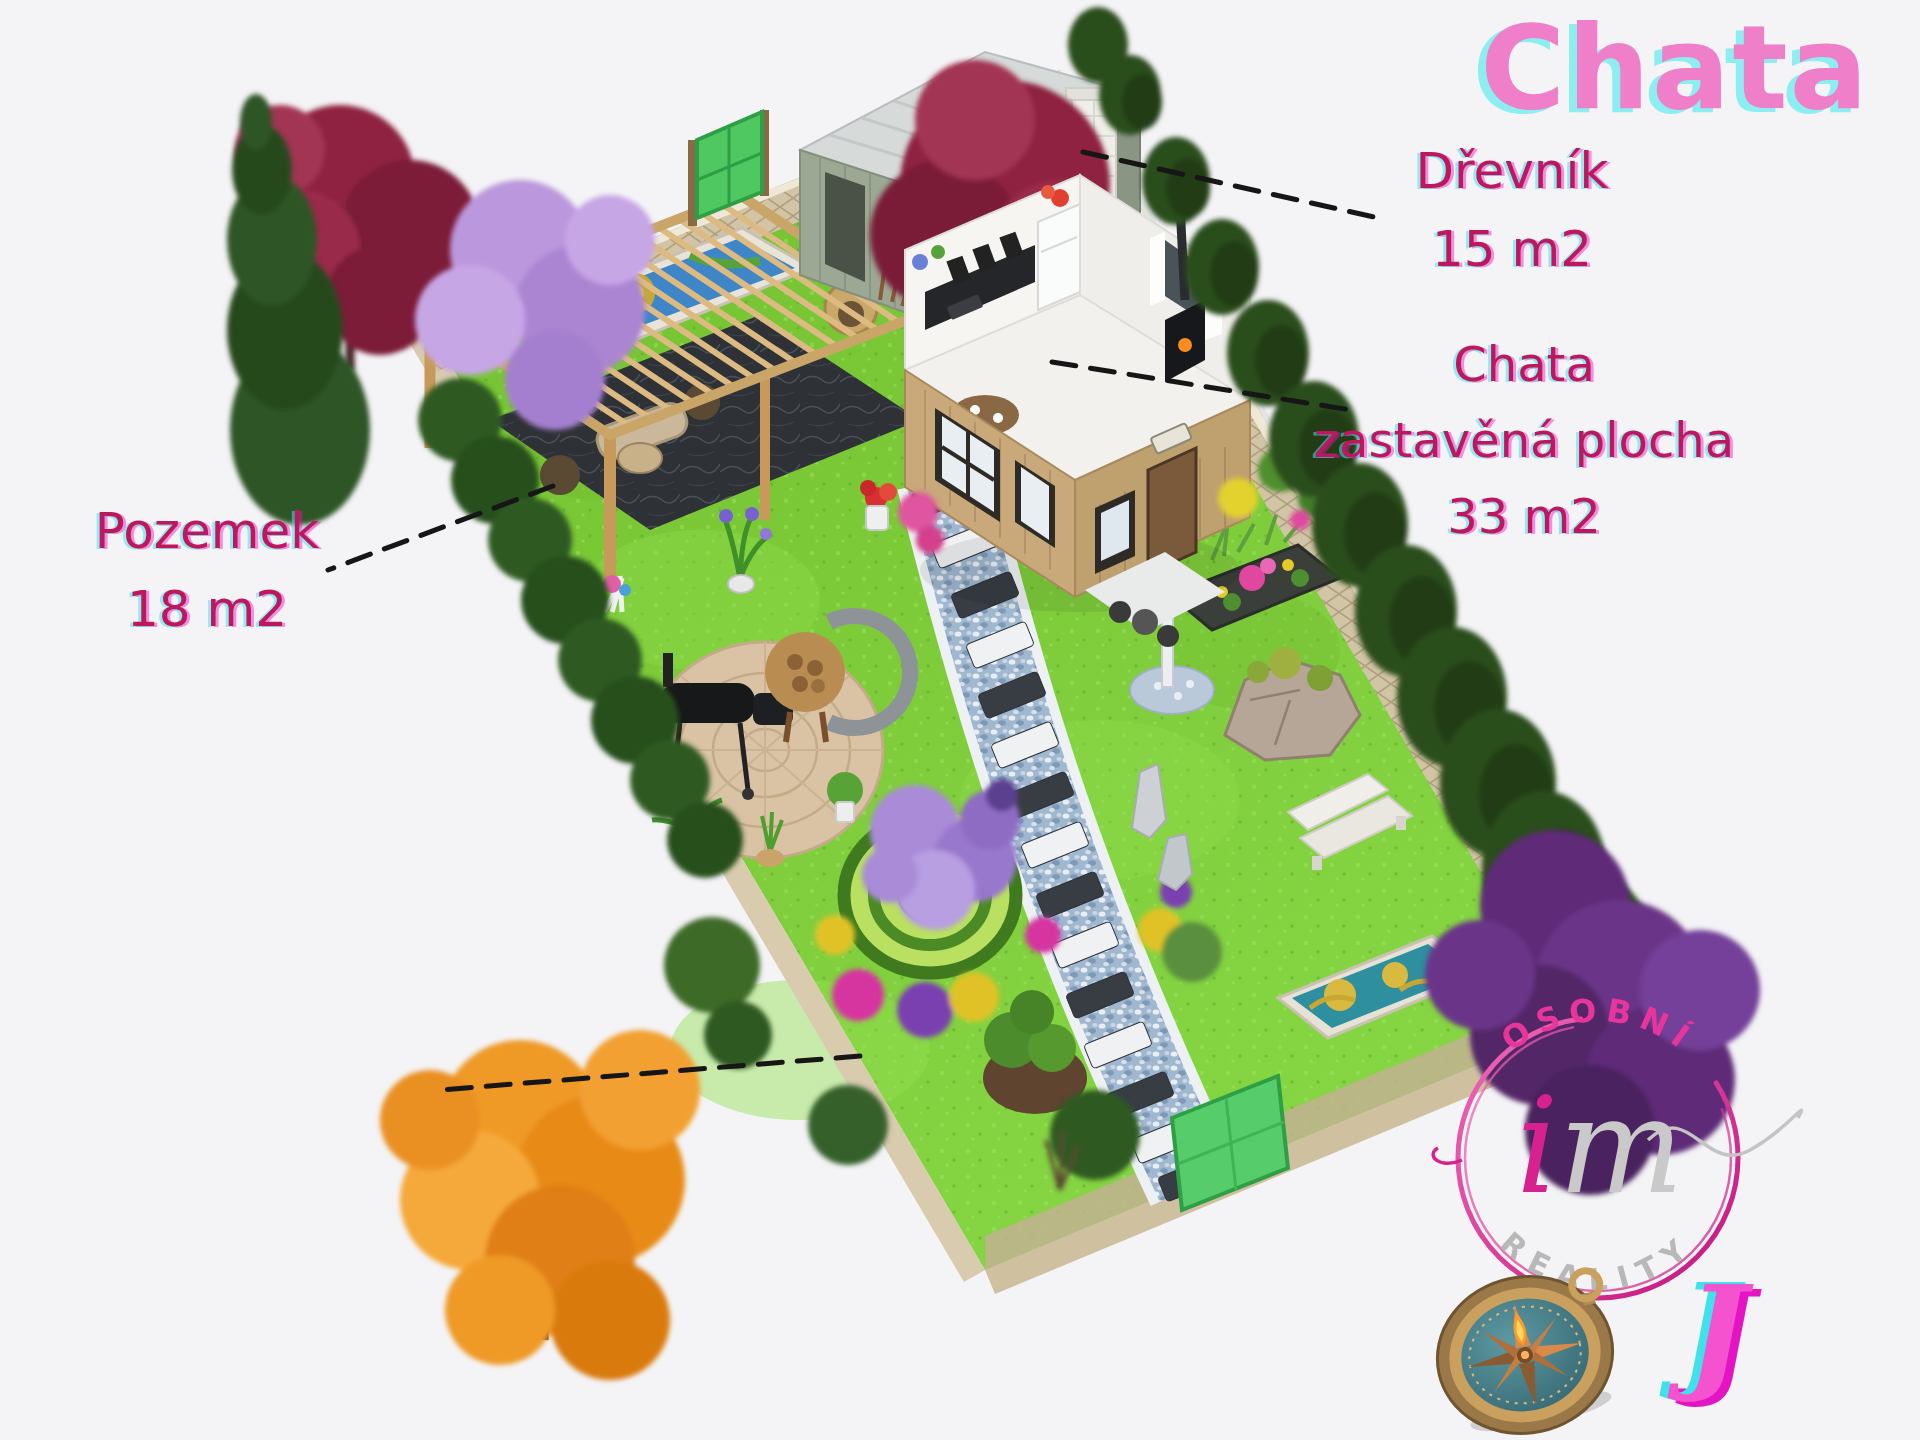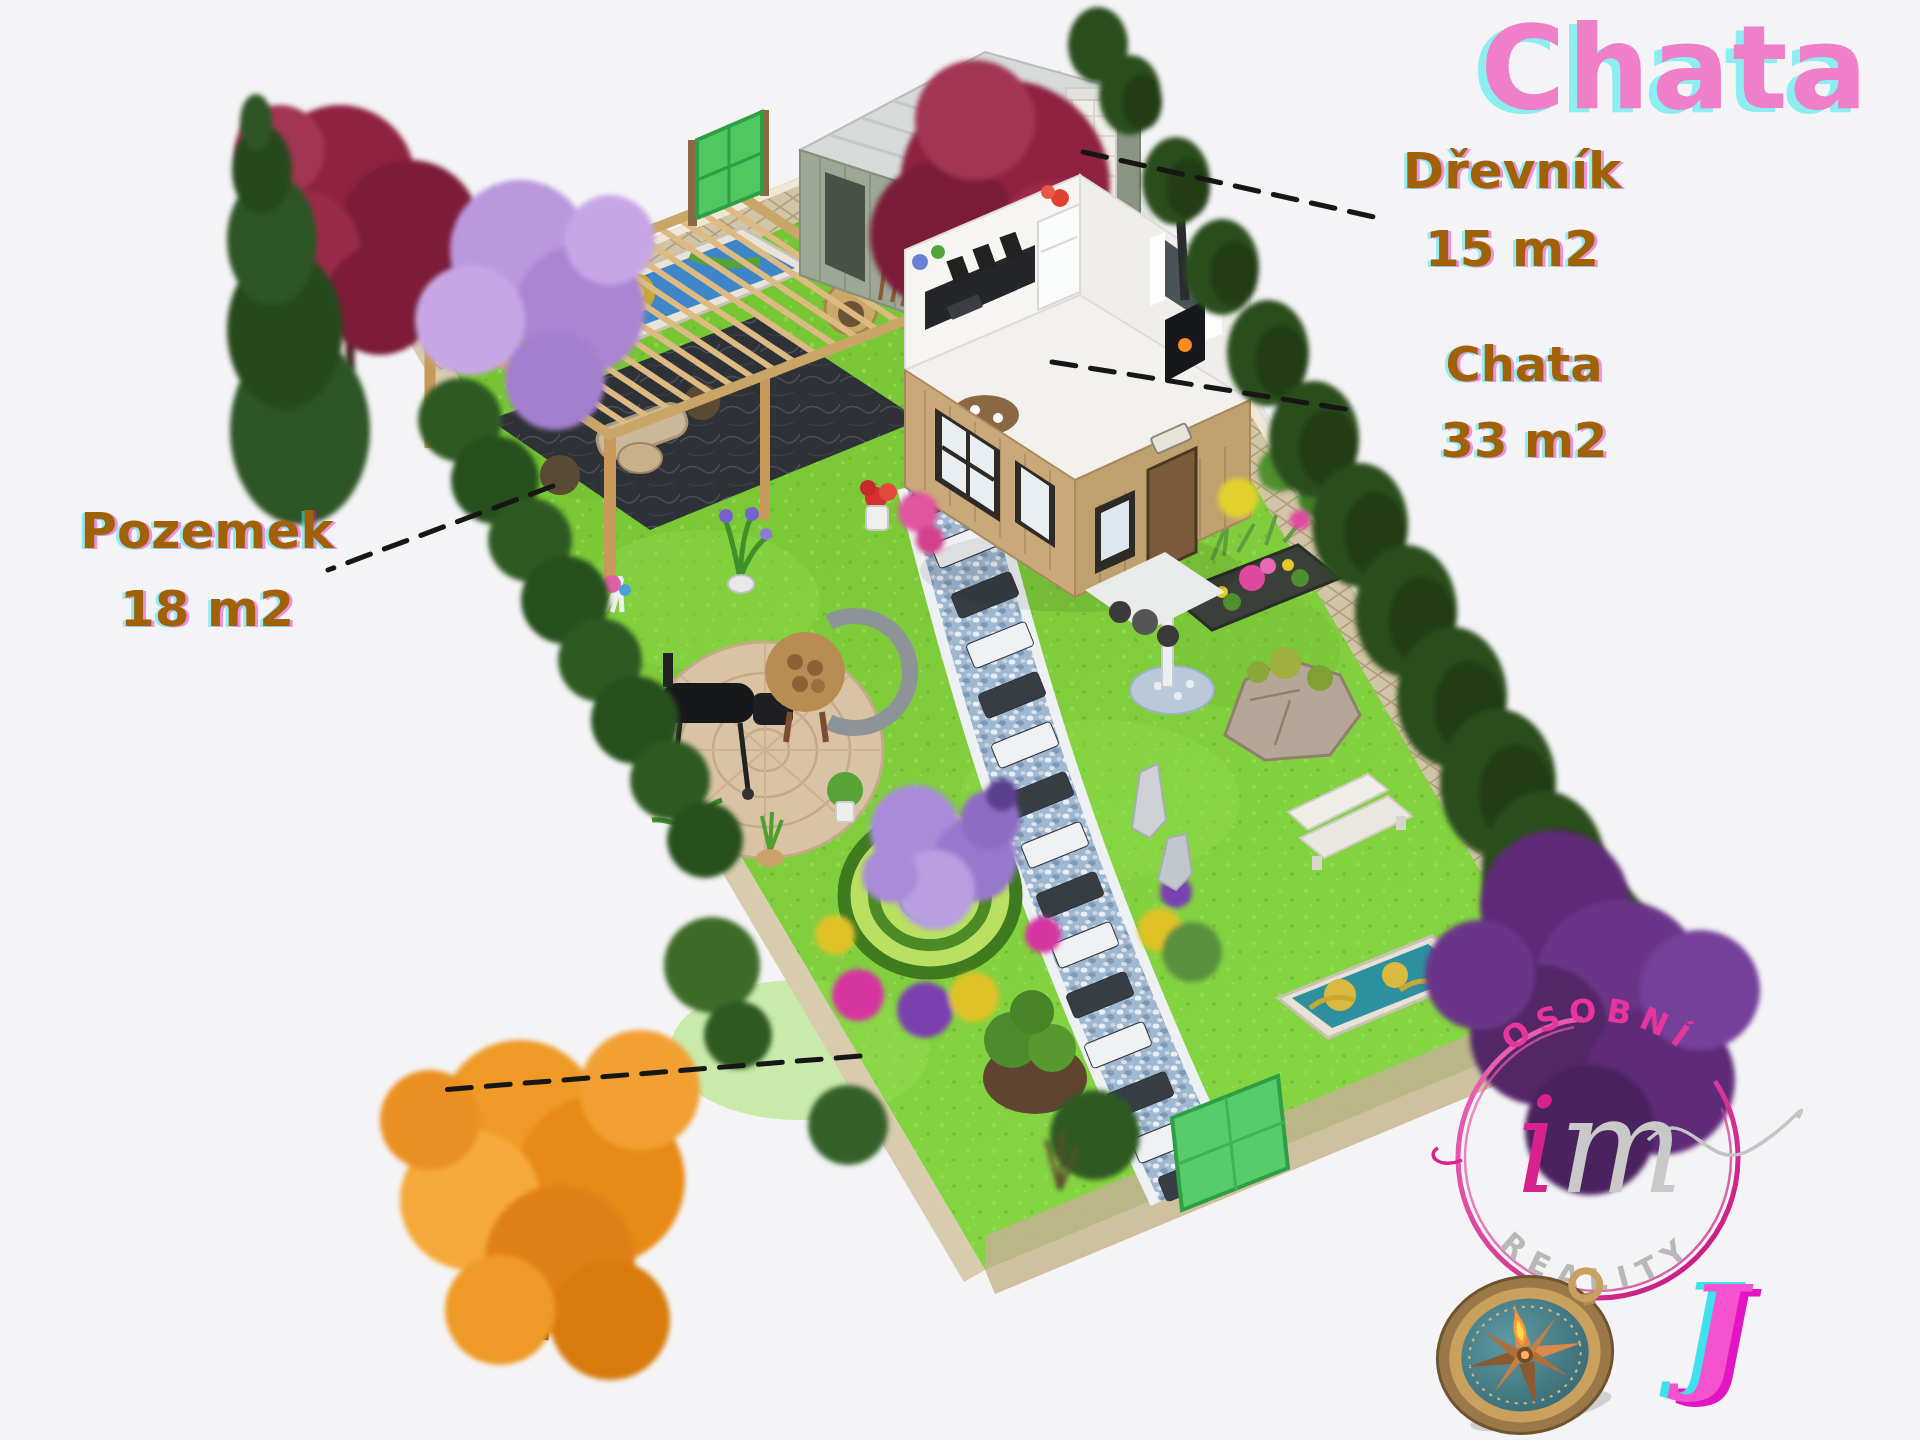--- a/index.html
+++ b/index.html
@@ -2,21 +2,21 @@
 <html><head>
 <meta charset="utf-8">
 <style>
   html,body{margin:0;padding:0;background:#f4f4f6;}
   .stage{position:relative;width:1920px;height:1440px;overflow:hidden;background:#f4f4f6;
          font-family:"DejaVu Sans", sans-serif;}
   svg.scene{position:absolute;left:0;top:0;width:1920px;height:1440px;}
   .title{position:absolute;left:1430px;top:0px;width:490px;text-align:center;
          font-size:116px;font-weight:bold;color:#ef7fc9;letter-spacing:2px;
          text-shadow:-8px 4px 0 #8ceef0;}
-  .ann{position:absolute;text-align:center;color:#a16207;font-weight:bold;
+  .ann{position:absolute;text-align:center;color:#be185d;font-weight:normal;
        font-size:50px;line-height:78px;
        text-shadow:-3px 1px 0 rgba(64,228,238,.55),3px 1px 0 rgba(232,20,196,.45);}
   .ann-drevnik{left:1312px;top:132px;width:400px;}
   .ann-chata{left:1294px;top:326px;width:460px;font-size:48px;line-height:76px;}
   .ann-pergola{left:17px;top:492px;width:380px;}
   .ann-pozemek{left:82px;top:1016px;width:400px;}
   .monogram{position:absolute;left:1612px;top:1258px;width:210px;text-align:center;
             font-family:"DejaVu Serif", serif;font-style:italic;font-weight:bold;
             font-size:126px;color:#f552d0;
             text-shadow:-8px -2px 0 #3fe2ec,8px 5px 0 #e414c4;}
@@ -499,20 +499,21 @@
 
 <div class="title">Chata</div>
 
 <div class="ann ann-drevnik">
   <div>Dřevník</div>
   <div>15 m2</div>
 </div>
 
 <div class="ann ann-chata">
   <div>Chata</div>
+  <div>zastavěná plocha</div>
   <div>33 m2</div>
 </div>
 
 <div class="ann ann-pergola">
   <div>Pozemek</div>
   <div>18 m2</div>
 </div>
 
 
 <div class="monogram">J</div>

